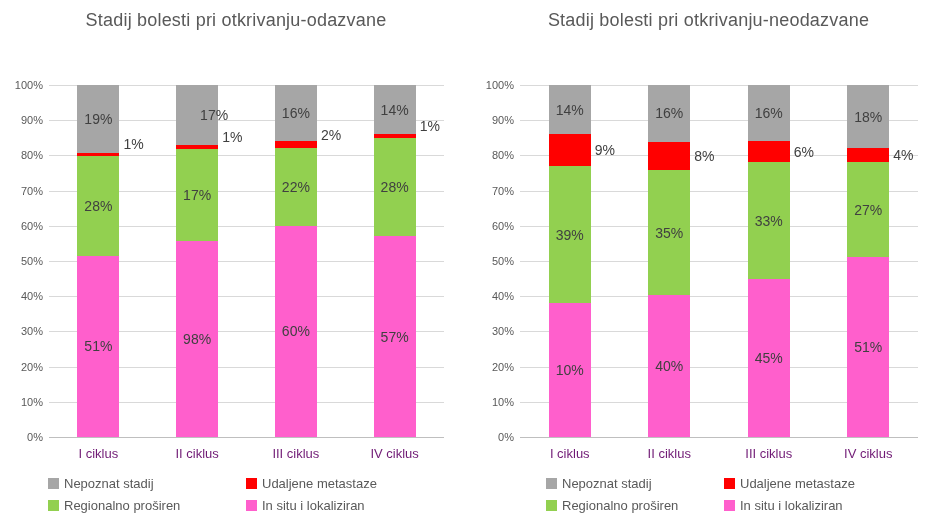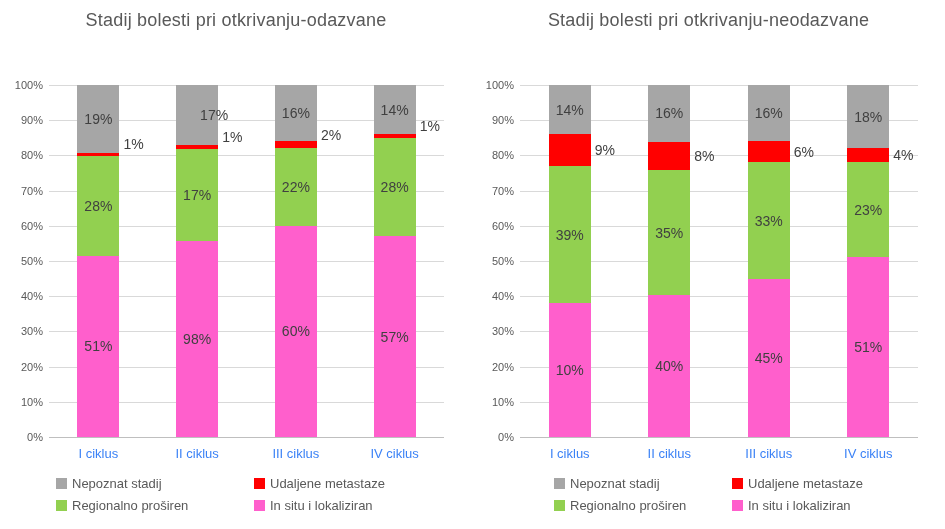--- a/index.html
+++ b/index.html
@@ -4,25 +4,25 @@
 <style>
   html,body{margin:0;padding:0;background:#ffffff;}
   body{width:945px;height:529px;overflow:hidden;font-family:"Liberation Sans",sans-serif;position:relative;}
   .stage{position:absolute;left:0;top:0;width:945px;height:529px;}
   .chart{position:absolute;top:0;height:529px;}
   .chart-title{position:absolute;left:0;top:10px;width:100%;margin:0;text-align:center;
     font-size:18px;font-weight:400;color:#595959;letter-spacing:.2px;}
   .gridline{position:absolute;height:1px;background:#d9d9d9;}
   .axis-line{position:absolute;height:1px;background:#bfbfbf;}
   .ytick{position:absolute;font-size:11px;color:#595959;text-align:right;line-height:12px;}
-  .xtick{position:absolute;font-size:13px;color:#3b82f6;text-align:center;line-height:15px;}
+  .xtick{position:absolute;font-size:13px;color:#701a75;text-align:center;line-height:15px;}
   .bar-seg{position:absolute;}
   .seg-label{position:absolute;font-size:14px;color:#404040;text-align:center;line-height:16px;}
   .outside-label{position:absolute;font-size:14px;color:#404040;text-align:left;line-height:16px;}
-  .legend-item{position:absolute;height:16px;white-space:nowrap;margin-left:8px;}
+  .legend-item{position:absolute;height:16px;white-space:nowrap;}
   .legend-swatch{display:inline-block;width:11px;height:11px;margin-right:5px;vertical-align:-1px;}
   .legend-label{display:inline-block;font-size:13px;color:#595959;line-height:16px;}
 </style>
 </head>
 <body>
 
 <div class="stage">
 
   <section class="chart" id="chart-0" style="left:0;width:472px;">
     <h2 class="chart-title">Stadij bolesti pri otkrivanju-odazvane</h2>
@@ -142,21 +142,21 @@
         <div class="bar-seg" style="left: 275.75px; top: 162.44px; width: 42px; height: 116.16px; background: rgb(146, 208, 80);"></div>
         <div class="seg-label" style="left: 265.75px; top: 212.52px; width: 62px;">33%</div>
         <div class="bar-seg" style="left: 275.75px; top: 141.32px; width: 42px; height: 21.12px; background: rgb(255, 0, 0);"></div>
         <div class="outside-label" style="left: 321.75px; top: 143.88px;">6%</div>
         <div class="bar-seg" style="left: 275.75px; top: 85px; width: 42px; height: 56.32px; background: rgb(166, 166, 166);"></div>
         <div class="seg-label" style="left: 265.75px; top: 105.16px; width: 62px;">16%</div>
         <div class="xtick" style="left: 251.75px; top: 446px; width: 90px;">III ciklus</div>
         <div class="bar-seg" style="left: 375.25px; top: 257.48px; width: 42px; height: 179.52px; background: rgb(255, 95, 204);"></div>
         <div class="seg-label" style="left: 365.25px; top: 339.24px; width: 62px;">51%</div>
         <div class="bar-seg" style="left: 375.25px; top: 162.44px; width: 42px; height: 95.04px; background: rgb(146, 208, 80);"></div>
-        <div class="seg-label" style="left: 365.25px; top: 201.96px; width: 62px;">23%</div>
+        <div class="seg-label" style="left: 365.25px; top: 201.96px; width: 62px;">27%</div>
         <div class="bar-seg" style="left: 375.25px; top: 148.36px; width: 42px; height: 14.08px; background: rgb(255, 0, 0);"></div>
         <div class="outside-label" style="left: 421.25px; top: 147.4px;">4%</div>
         <div class="bar-seg" style="left: 375.25px; top: 85px; width: 42px; height: 63.36px; background: rgb(166, 166, 166);"></div>
         <div class="seg-label" style="left: 365.25px; top: 108.68px; width: 62px;">18%</div>
         <div class="xtick" style="left: 351.25px; top: 446px; width: 90px;">IV ciklus</div>
       </div>
     <div class="legend" id="legend-1">
         <div class="legend-item" style="left: 74px; top: 474px;"><span class="legend-swatch" style="background: rgb(166, 166, 166);"></span><span class="legend-label">Nepoznat stadij</span></div>
         <div class="legend-item" style="left: 252px; top: 474px;"><span class="legend-swatch" style="background: rgb(255, 0, 0);"></span><span class="legend-label">Udaljene metastaze</span></div>
         <div class="legend-item" style="left: 74px; top: 496px;"><span class="legend-swatch" style="background: rgb(146, 208, 80);"></span><span class="legend-label">Regionalno proširen</span></div>

